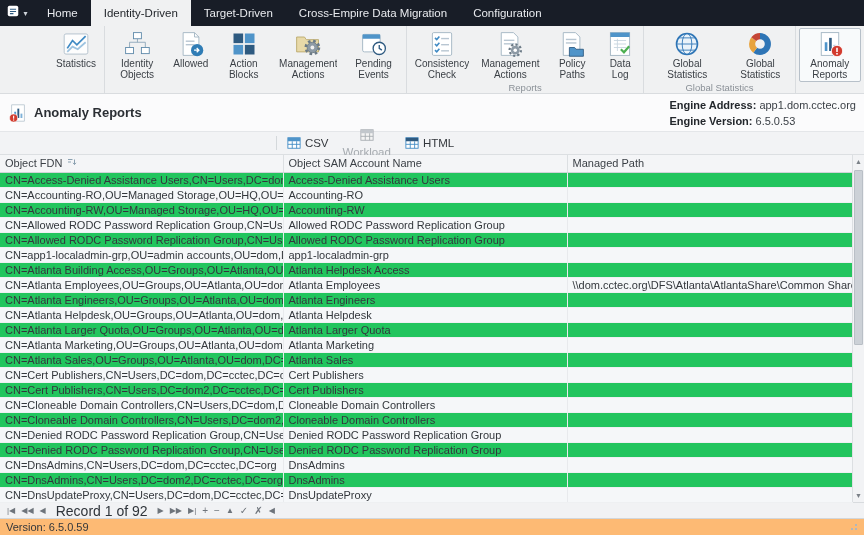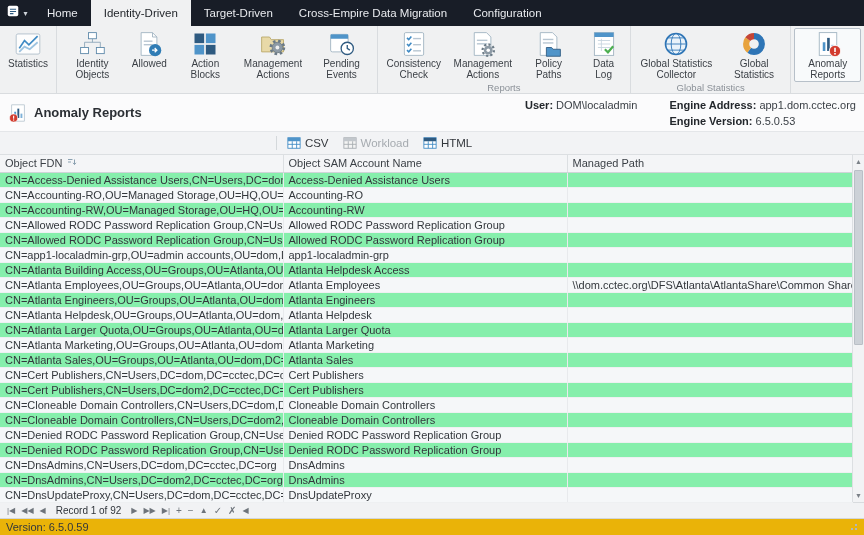--- a/index.html
+++ b/index.html
@@ -7,21 +7,21 @@
   body { font-family:"Liberation Sans", sans-serif; background:#fff; color:#33373c; }
 
   
   .tabbar { height:26px; background:#181d27; display:flex; align-items:stretch; }
   .appbtn { width:34px; display:flex; align-items:center; justify-content:center; gap:3px; cursor:pointer; }
   .appbtn .caret { color:#cfd4da; font-size:8px; }
   .tab { padding:0 13px; display:flex; align-items:center; color:#e8eaee; font-size:11.5px; cursor:pointer; white-space:nowrap; }
   .tab.selected { background:#f0f1f2; color:#23272c; }
 
   
-  .ribbon { height:68px; background:#f0f1f2; border-bottom:1px solid #d9dcdf; display:flex; }
+  .ribbon { height:68px; background:#f0f1f2; border-bottom:1px solid #d9dcdf; display:flex;padding-left:48px; }
   .rgroup { display:flex; flex-direction:column; border-right:1px solid #d9dcdf; padding:0 2px; }
   .rbuttons { flex:1; display:flex; align-items:flex-start; padding-top:2px; }
   .rbtn { display:flex; flex-direction:column; align-items:center; padding:1px 4px; margin:0 1px; border:1px solid transparent; border-radius:2px; cursor:pointer; }
   .rbtn.active { border-color:#b7c0c9; background:#f8fafb; }
   .ricon { width:28px; height:28px; display:block; }
   .ricon svg { width:28px; height:28px; display:block; }
   .rlabel { font-size:10px; line-height:11px; color:#3a3f45; text-align:center; height:22px; max-width:62px; overflow:hidden; }
   .rlabel.wide { max-width:82px; }
   .rgroup-label { height:12px; font-size:9.5px; color:#8a9097; text-align:center; line-height:11px; }
 
@@ -33,46 +33,46 @@
   .ph-info { margin-left:auto; display:flex; gap:32px; font-size:11px; color:#3a3f45; align-self:flex-start; padding-top:5px; }
   .ph-info b { color:#23272c; }
   .ph-info .val { margin-left:3px; }
   .ph-col div + div { margin-top:4px; }
 
   
   .toolbar { height:23px; background:#f2f3f5; border-bottom:1px solid #dcdfe2; display:flex; align-items:center; padding:0 6px; font-size:11.5px; }
   .tb-back { display:flex; align-items:center; gap:5px; font-weight:bold; color:#2b2f34; cursor:pointer;margin-top:47px; }
   .tb-sep { width:1px; height:14px; background:#d4d8db; margin:0 10px; }
   .tb-btn { display:flex; align-items:center; gap:4px; color:#33373c; margin-right:14px; cursor:pointer; }
-  .tb-btn.disabled { color:#a6abb0; cursor:default; }
+  .tb-btn.disabled { color:#a6abb0; cursor:default;flex-direction:column; }
   .tb-icon svg { width:14px; height:14px; display:block; }
 
   
-  .gridwrap { position:relative; height:347px; background:#86efac; }
+  .gridwrap { position:relative; height:347px; background:#22c55e; }
   table { border-collapse:collapse; table-layout:fixed; width:852px; font-size:11px; }
   thead th { height:17px; background:#f4f5f7; border-right:1px solid #dcdfe2; border-bottom:1px solid #d0d4d8; font-weight:normal; text-align:left; padding:0 5px; color:#3a3f45; white-space:nowrap; overflow:hidden; }
   thead th .hdr-inner { display:flex; align-items:center; gap:5px; }
   tbody td { height:14px; line-height:14px; padding:0 5px; border-right:1px solid #e8eaed; border-bottom:1px solid #eef0f2; white-space:nowrap; overflow:hidden; color:#33373c; }
   tbody tr:nth-child(even) { background:#f5f7f9; }
 
   
   .vscroll { position:absolute; top:0; right:0; width:12px; height:347px; background:#f2f3f5; border-left:1px solid #dcdfe2; }
   .vs-btn { position:absolute; left:0; width:11px; height:13px; font-size:7px; color:#7a8087; display:flex; align-items:center; justify-content:center; cursor:pointer; }
   .vs-btn.up { top:0; }
   .vs-btn.down { bottom:0; }
   .vs-thumb { position:absolute; left:1px; top:15px; width:9px; height:175px; background:#ccd1d7; border:1px solid #b9bfc6; border-radius:1px; cursor:pointer; }
 
   
   .recnav { height:16px; background:#f1f2f4; border-top:1px solid #d8dbde; display:flex; align-items:center; padding:0 4px; }
   .nv { font-size:8px; color:#6e747b; padding:0 3px; cursor:pointer; line-height:14px; }
   .nv.sym { font-size:10px; }
-  .recnav .rec-label { font-size:10px; color:#2f343a; margin:0 7px; }
-
-  
-  .statusbar { height:17px; background:#eab308; border-top:1px solid #d2d6da; display:flex; align-items:center; font-size:11px; color:#33373c; padding:0 6px; }
+  .recnav .rec-label { font-size:14px; color:#2f343a; margin:0 7px; }
+
+  
+  .statusbar { height:17px; background:#fdba74; border-top:1px solid #d2d6da; display:flex; align-items:center; font-size:11px; color:#33373c; padding:0 6px; }
   .grip { margin-left:auto; display:block; }
 </style>
 </head>
 <body>
 
 <div class="tabbar">
   <div class="appbtn">
     <span>
       <svg width="14" height="14" viewBox="0 0 16 16">
           <rect x="2" y="2" width="12" height="12" rx="2" fill="#fff"></rect>
@@ -288,23 +288,20 @@
         <rect x="10" y="14" width="3" height="10" fill="#4f94c9"></rect>
         <rect x="15" y="9" width="3" height="15" fill="#2e5a80"></rect>
         <rect x="20" y="17" width="3" height="7" fill="#7fb2d9"></rect>
         <circle cx="9" cy="24" r="6.5" fill="#d23b2e" stroke="#fff"></circle>
         <rect x="8.1" y="20.3" width="1.8" height="4.8" fill="#fff"></rect>
         <rect x="8.1" y="26.3" width="1.8" height="1.8" fill="#fff"></rect>
       </svg>
   </span>
   <span class="ph-title">Anomaly Reports</span>
   <div class="ph-info">
-    <div class="ph-col">
-      <div><b>User:</b><span class="val">DOM\localadmin</span></div>
-    </div>
     <div class="ph-col">
       <div><b>Engine Address:</b><span class="val">app1.dom.cctec.org</span></div>
       <div><b>Engine Version:</b><span class="val">6.5.0.53</span></div>
     </div>
   </div>
 </div>
 
 <div class="toolbar">
   <div class="tb-back">
     <span class="tb-icon">

